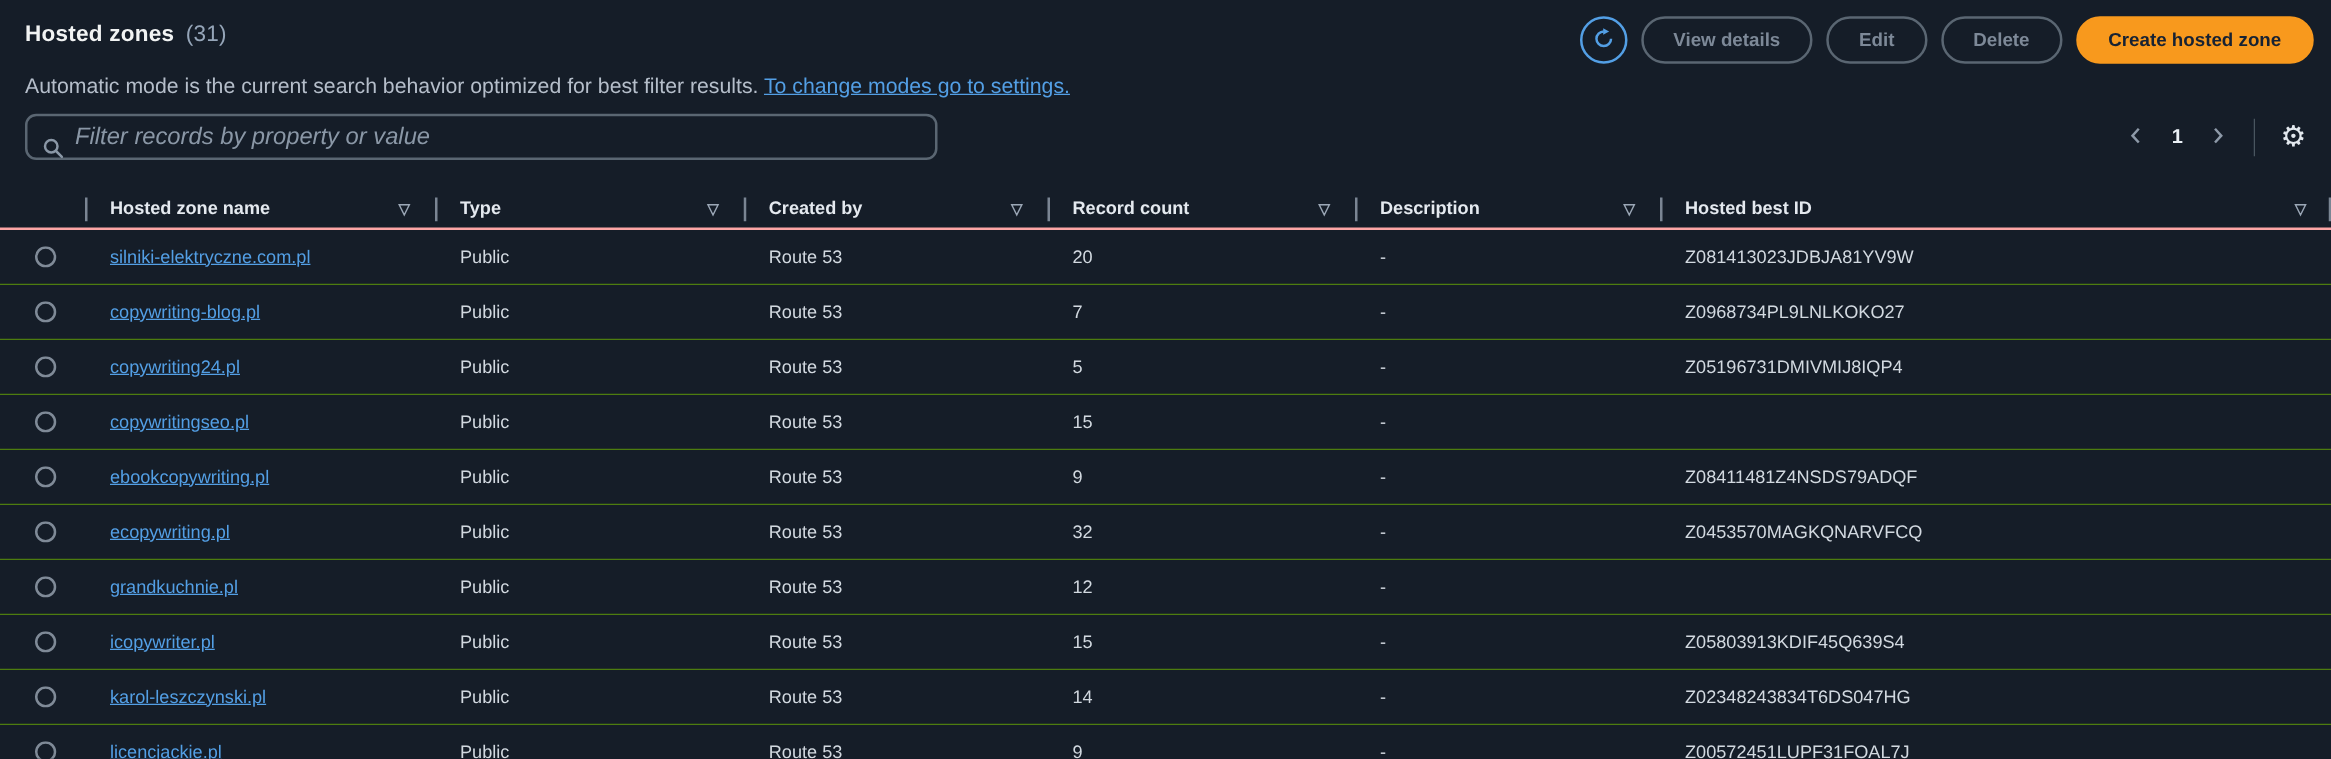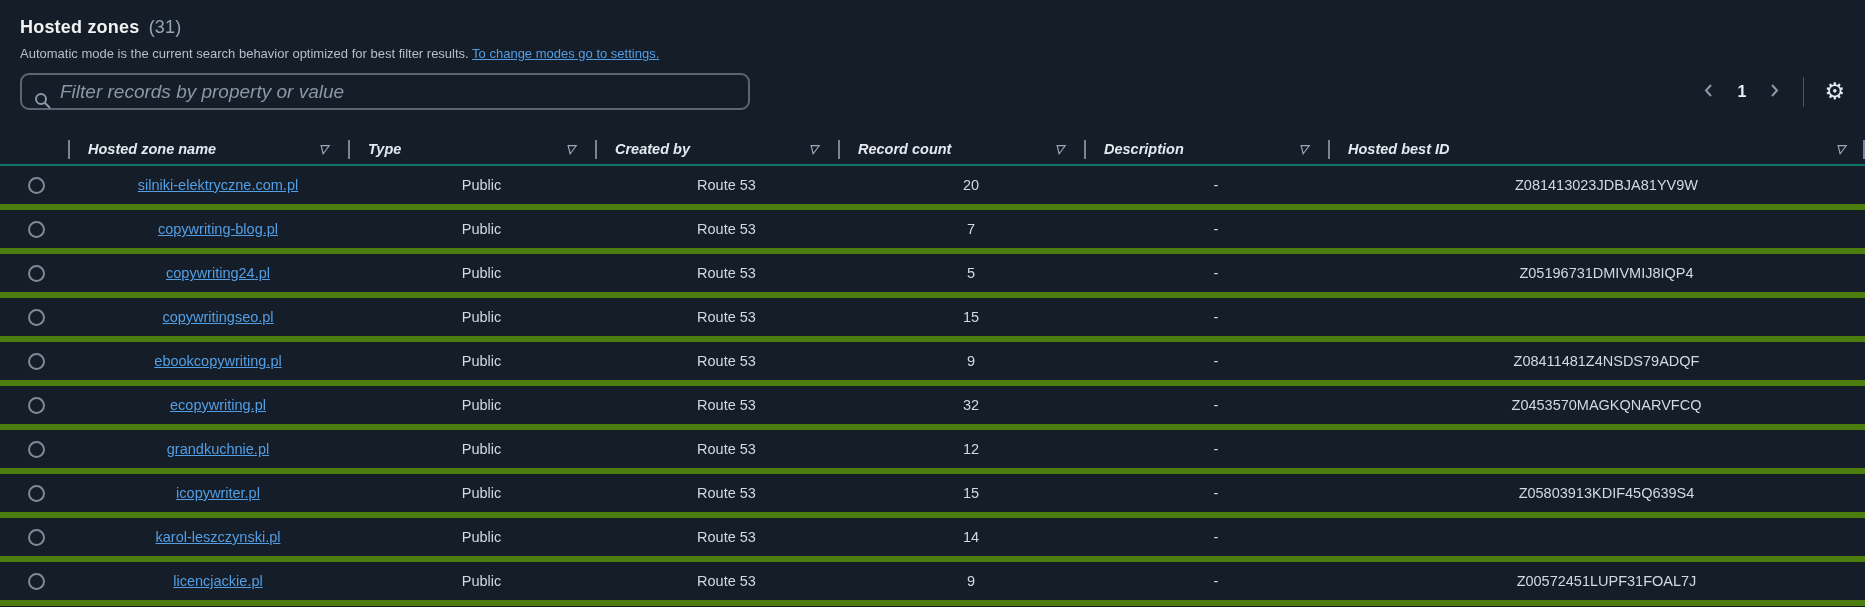--- a/index.html
+++ b/index.html
@@ -27,21 +27,21 @@
     font-family:"Liberation Sans", sans-serif; cursor:pointer; white-space:nowrap;
   }
   .btn.primary { background:#f8991d; border-color:#f8991d; color:#172233; }
   .icon-btn {
     width:38px; height:38px; border-radius:50%;
     border:2px solid #539fe5; background:transparent; cursor:pointer;
     display:flex; align-items:center; justify-content:center;
   }
 
   
-  .subtext { padding:8px 20px 0 20px; color:#b5beca; font-size:13px; }
+  .subtext { padding:8px 20px 0 20px; color:#b5beca; font-size:17px; }
   .subtext a { color:#539fe5; text-decoration:underline; cursor:pointer; }
 
   
   .toolbar { display:flex; justify-content:space-between; align-items:center; padding:12px 14px 0 20px; }
   .search-box {
     position:relative; width:730px; height:37px;
     border:2px solid #5a6672; border-radius:9px; background:#151d28;
     display:flex; align-items:center;
   }
   .search-box svg { position:absolute; left:12px; }
@@ -60,53 +60,67 @@
   .v-divider { width:1px; height:30px; background:#49555f; margin:0 10px; }
   .gear-btn { background:none; border:none; cursor:pointer; color:#e2e8ee; font-size:23px; line-height:1; padding:2px 6px; }
 
   
   .table { margin-top:23px; width:1865px; }
   .thead, .tr {
     display:grid;
     grid-template-columns:68px 280px 247px 243px 246px 244px 1fr;
     align-items:center;
   }
-  .thead { height:33px; border-bottom:2px solid #0f766e;font-style:italic; }
+  .thead { height:33px; border-bottom:2px solid #fca5a5; }
   .th {
     position:relative; height:100%; display:flex; align-items:center;
     padding-left:20px; font-weight:bold; color:#e4e9ef; font-size:14.5px;
   }
   .th .filter-icon {
     position:absolute; right:20px; color:#9ba7b6; font-size:12px; cursor:pointer;
   }
   .th::before {
     content:""; position:absolute; left:0; top:7px; height:19px; width:2px; background:#7a8593;
   }
   .th.no-divider::before { display:none; }
   .th.last::after {
     content:""; position:absolute; right:0; top:7px; height:19px; width:2px; background:#7a8593;
   }
-  .tr { height:44px; border-bottom:6px solid #4d7c0f;text-align:center; }
+  .tr { height:44px; border-bottom:1px solid #4d7c0f; }
   .td { padding-left:20px; color:#d2d9e0; font-size:14.5px; white-space:nowrap; overflow:hidden; }
   .td-radio { display:flex; justify-content:flex-start; padding-left:28px; }
   .radio {
     width:17px; height:17px; border-radius:50%;
     border:2px solid #7f8a97; display:inline-block; background:transparent; cursor:pointer;
   }
   .zone-link { color:#539fe5; text-decoration:underline; cursor:pointer; }
 </style>
 </head>
 <body>
 
 <div class="page">
 
   <div class="header-row">
     <div class="page-title">
       <span>Hosted zones</span>
       <span class="count">(31)</span>
+    </div>
+    <div class="header-actions">
+      <button class="icon-btn">
+        <span>
+          <svg width="18" height="18" viewBox="0 0 20 20">
+            <path d="M16.5 10 A 6.5 6.5 0 1 1 10 3.5" fill="none" stroke="#539fe5" stroke-width="2.2"></path>
+            <polygon points="9.5,0.6 14.8,3.5 9.5,6.4" fill="#539fe5"></polygon>
+          </svg>
+        </span>
+      </button>
+      <button class="btn">View details</button>
+      <button class="btn">Edit</button>
+      <button class="btn">Delete</button>
+      <button class="btn primary">Create hosted zone</button>
     </div>
   </div>
 
   <div class="subtext">
     <span>Automatic mode is the current search behavior optimized for best filter results.</span>
     <a>To change modes go to settings.</a>
   </div>
 
   <div class="toolbar">
     <div class="search-box">
@@ -188,20 +202,21 @@
     <div class="td td-radio">
       <span class="radio"></span>
     </div>
     <div class="td">
       <a class="zone-link">copywriting-blog.pl</a>
     </div>
     <div class="td">Public</div>
     <div class="td">Route 53</div>
     <div class="td">7</div>
     <div class="td">-</div>
+    <div class="td">Z0968734PL9LNLKOKO27</div>
   </div>
 
   <div class="tr">
     <div class="td td-radio">
       <span class="radio"></span>
     </div>
     <div class="td">
       <a class="zone-link">copywriting24.pl</a>
     </div>
     <div class="td">Public</div>
@@ -283,20 +298,21 @@
     <div class="td td-radio">
       <span class="radio"></span>
     </div>
     <div class="td">
       <a class="zone-link">karol-leszczynski.pl</a>
     </div>
     <div class="td">Public</div>
     <div class="td">Route 53</div>
     <div class="td">14</div>
     <div class="td">-</div>
+    <div class="td">Z02348243834T6DS047HG</div>
   </div>
 
   <div class="tr">
     <div class="td td-radio">
       <span class="radio"></span>
     </div>
     <div class="td">
       <a class="zone-link">licencjackie.pl</a>
     </div>
     <div class="td">Public</div>

